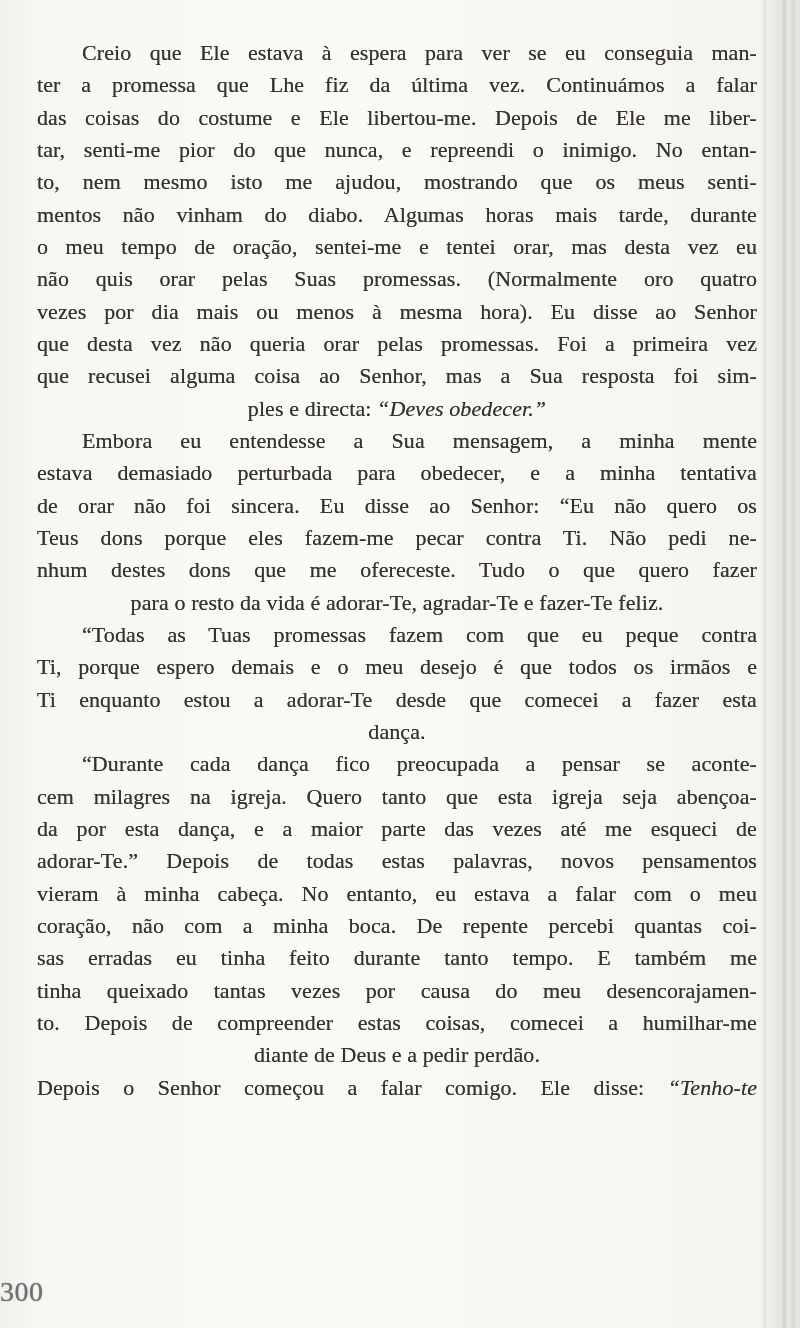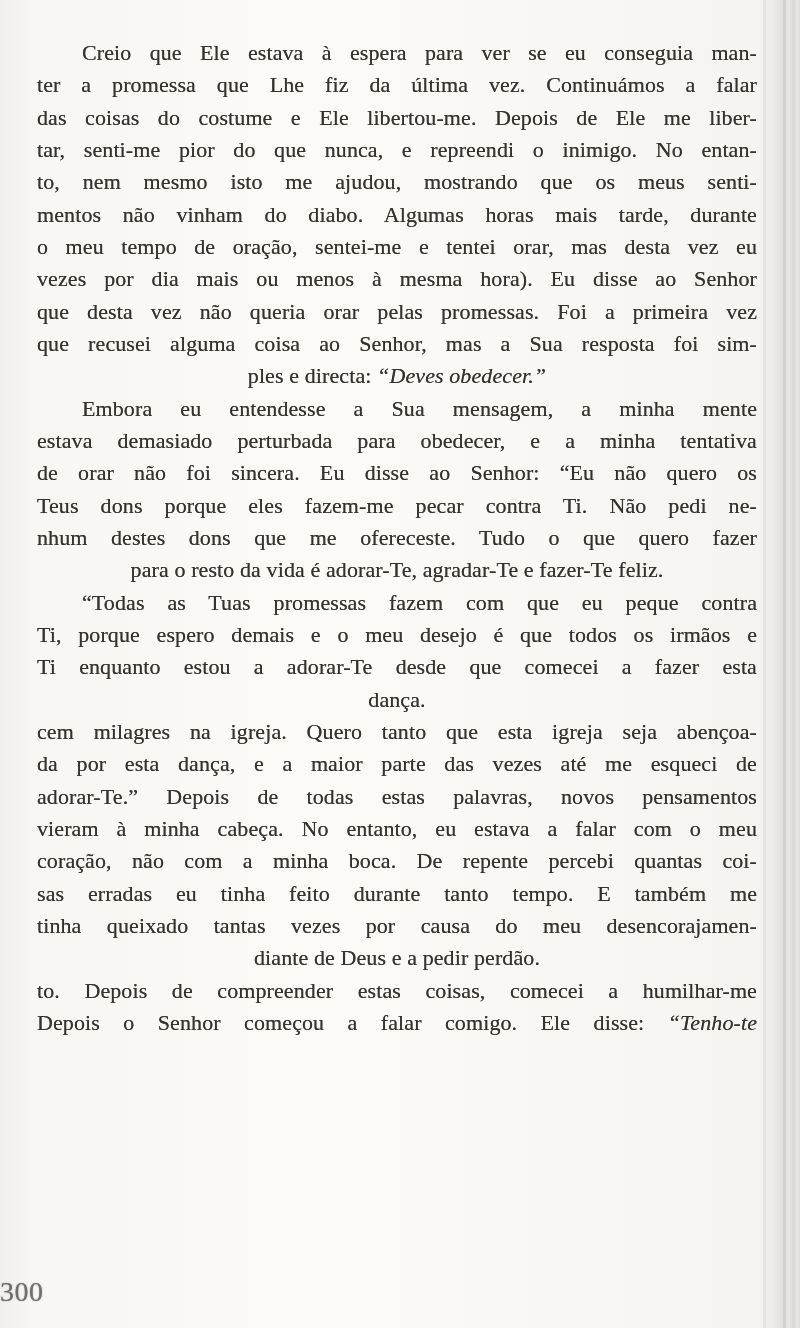--- a/index.html
+++ b/index.html
@@ -91,49 +91,51 @@
 <div class="page">
   <div class="text-block">
       <div>
         <div class="line indent just"><span class="seg">Creio que Ele estava à espera para ver se eu conseguia man-</span></div>
         <div class="line just"><span class="seg">ter a promessa que Lhe fiz da última vez. Continuámos a falar</span></div>
         <div class="line just"><span class="seg">das coisas do costume e Ele libertou-me. Depois de Ele me liber-</span></div>
         <div class="line just"><span class="seg">tar, senti-me pior do que nunca, e repreendi o inimigo. No entan-</span></div>
         <div class="line just"><span class="seg">to, nem mesmo isto me ajudou, mostrando que os meus senti-</span></div>
         <div class="line just"><span class="seg">mentos não vinham do diabo. Algumas horas mais tarde, durante</span></div>
         <div class="line just"><span class="seg">o meu tempo de oração, sentei-me e tentei orar, mas desta vez eu</span></div>
+        <div class="line just"><span class="seg">não quis orar pelas Suas promessas. (Normalmente oro quatro</span></div>
         <div class="line just"><span class="seg">vezes por dia mais ou menos à mesma hora). Eu disse ao Senhor</span></div>
         <div class="line just"><span class="seg">que desta vez não queria orar pelas promessas. Foi a primeira vez</span></div>
         <div class="line just"><span class="seg">que recusei alguma coisa ao Senhor, mas a Sua resposta foi sim-</span></div>
         <div class="line"><span class="seg">ples e directa: </span><span class="seg it">“Deves obedecer.”</span></div>
       </div>
       <div>
         <div class="line indent just"><span class="seg">Embora eu entendesse a Sua mensagem, a minha mente</span></div>
         <div class="line just"><span class="seg">estava demasiado perturbada para obedecer, e a minha tentativa</span></div>
         <div class="line just"><span class="seg">de orar não foi sincera. Eu disse ao Senhor: “Eu não quero os</span></div>
         <div class="line just"><span class="seg">Teus dons porque eles fazem-me pecar contra Ti. Não pedi ne-</span></div>
         <div class="line just"><span class="seg">nhum destes dons que me ofereceste. Tudo o que quero fazer</span></div>
         <div class="line"><span class="seg">para o resto da vida é adorar-Te, agradar-Te e fazer-Te feliz.</span></div>
       </div>
       <div>
         <div class="line indent just"><span class="seg">“Todas as Tuas promessas fazem com que eu peque contra</span></div>
         <div class="line just"><span class="seg">Ti, porque espero demais e o meu desejo é que todos os irmãos e</span></div>
         <div class="line just"><span class="seg">Ti enquanto estou a adorar-Te desde que comecei a fazer esta</span></div>
         <div class="line"><span class="seg">dança.</span></div>
       </div>
       <div>
+        <div class="line indent just"><span class="seg">“Durante cada dança fico preocupada a pensar se aconte-</span></div>
         <div class="line just"><span class="seg">cem milagres na igreja. Quero tanto que esta igreja seja abençoa-</span></div>
         <div class="line just"><span class="seg">da por esta dança, e a maior parte das vezes até me esqueci de</span></div>
         <div class="line just"><span class="seg">adorar-Te.” Depois de todas estas palavras, novos pensamentos</span></div>
         <div class="line just"><span class="seg">vieram à minha cabeça. No entanto, eu estava a falar com o meu</span></div>
         <div class="line just"><span class="seg">coração, não com a minha boca. De repente percebi quantas coi-</span></div>
         <div class="line just"><span class="seg">sas erradas eu tinha feito durante tanto tempo. E também me</span></div>
         <div class="line just"><span class="seg">tinha queixado tantas vezes por causa do meu desencorajamen-</span></div>
+        <div class="line just"><span class="seg">to. Depois de compreender estas coisas, comecei a humilhar-me</span></div>
         <div class="line"><span class="seg">diante de Deus e a pedir perdão.</span></div>
-        <div class="line just"><span class="seg">to. Depois de compreender estas coisas, comecei a humilhar-me</span></div>
       </div>
       <div>
         <div class="line just"><span class="seg">Depois o Senhor começou a falar comigo. Ele disse: </span><span class="seg it">“Tenho-te</span></div>
       </div>
     </div>
   <div class="page-number">300</div>
   <div class="scan-edge"></div>
   <div class="scan-streak s1"></div>
   <div class="scan-streak s2"></div>
 </div>

